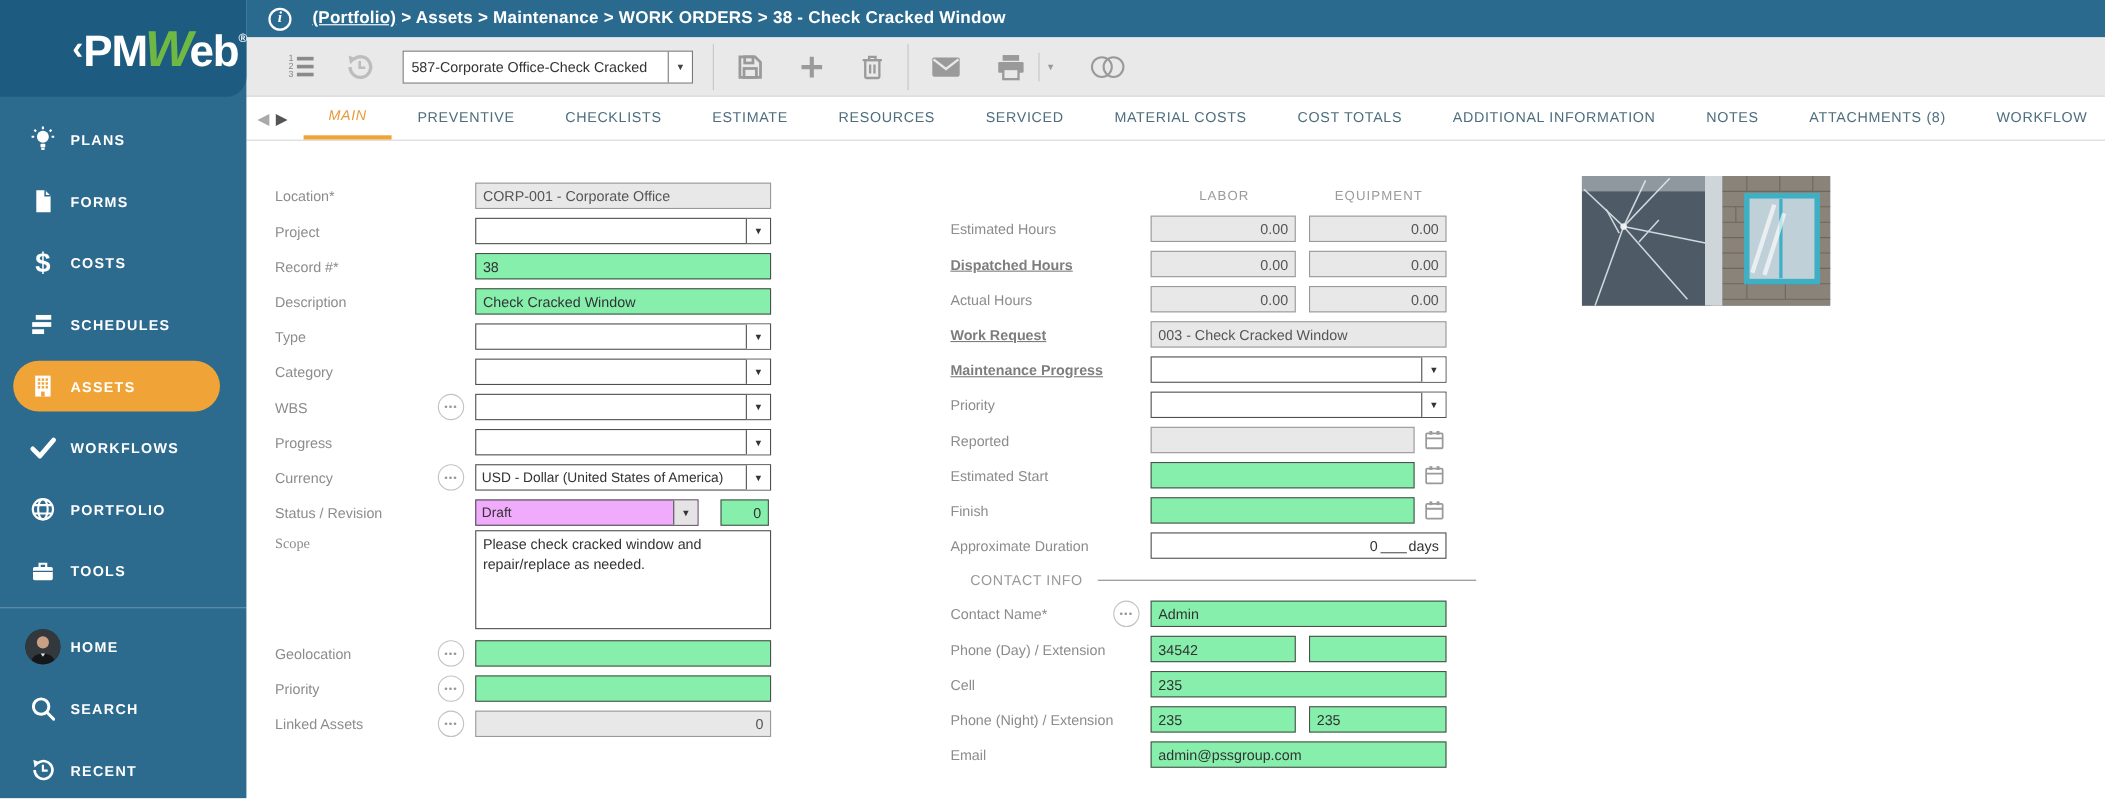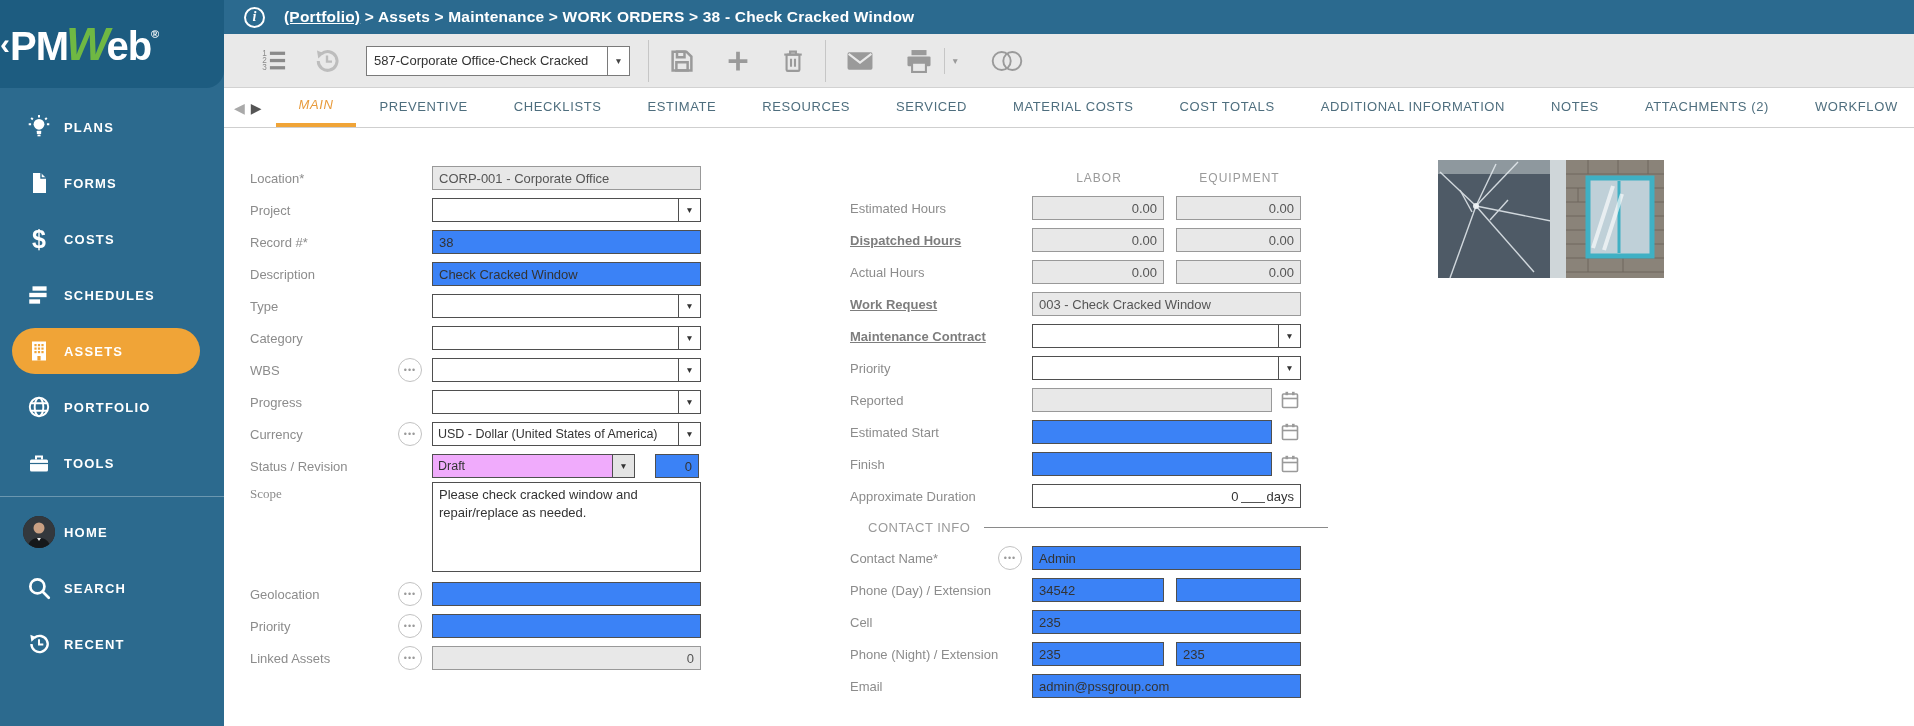--- a/index.html
+++ b/index.html
@@ -2,21 +2,21 @@
 <html><head>
 <meta charset="utf-8">
 <style>
   * { margin:0; padding:0; box-sizing:border-box; }
   html,body { width:1914px; height:726px; font-family:"Liberation Sans", sans-serif; background:#fff; }
   #canvas { position:relative; width:1914px; height:726px; overflow:hidden; background:#fff; }
 
   
   .sidebar { position:absolute; left:0; top:0; bottom:0; width:224px; background:#2c6a8e; z-index:5; }
   .logo-block { width:224px; height:88px; background:#1d5c80; border-bottom-right-radius:18px;
-                display:flex; align-items:center; justify-content:flex-start; }
+                display:flex; align-items:center; justify-content:flex-end; }
   .logo { color:#fff; font-weight:bold; white-space:nowrap; letter-spacing:-1px; position:relative; }
   .logo .chev { font-size:30px; vertical-align:6px; font-weight:bold; margin-right:1px; }
   .logo .pm, .logo .eb { font-size:40px; }
   .logo .w { font-size:46px; color:#6fb843; font-style:italic; margin:0 -2px; }
   .logo .reg { font-size:11px; vertical-align:22px; }
   .nav { padding-top:16px; }
   .nav-item { height:46px; margin:0 24px 10px 12px; display:flex; align-items:center;
               padding-left:12px; border-radius:23px; cursor:pointer; }
   .nav-item.active { background:#f0a437; }
   .nav-icon { width:30px; height:30px; display:flex; align-items:center; justify-content:center; flex:0 0 30px; }
@@ -55,29 +55,29 @@
   .tab-chevrons .chev-prev { color:#a9a9a9; font-size:14px; cursor:pointer; }
   .tab-chevrons .chev-next { color:#555; font-size:14px; cursor:pointer; }
   .tab { padding:0 23px; line-height:38px; font-size:13px; color:#4e6e7e; letter-spacing:0.6px;
          white-space:nowrap; cursor:pointer; }
   .tab.active { color:#e89b3c; border-bottom:4px solid #f0a437; line-height:34px;font-style:italic; }
 
   
   .content { position:absolute; left:224px; right:0; top:128px; bottom:0; background:#fff; }
   .col { position:absolute; }
   .col-left { left:26px; top:34px; width:452px; }
-  .col-right { left:626px; top:36px; width:478px; }
+  .col-right { left:640px; top:36px; width:478px; }
   .frow { display:flex; align-items:center; height:32px; }
   .flabel { width:148px; font-size:13px; color:#8c8c8c; flex:0 0 148px; white-space:nowrap; }
   .flabel.link { text-decoration:underline; color:#7d7d7d; cursor:pointer;font-weight:bold; }
   .ell-slot { width:34px; flex:0 0 34px; display:flex; align-items:center; }
   .ell-btn { width:24px; height:24px; border:1.5px solid #c2c2c2; border-radius:50%; color:#9a9a9a;
              font-size:9px; letter-spacing:1px; display:flex; align-items:center; justify-content:center;
              cursor:pointer; background:#fff; }
-  .tinput { height:24px; border:1px solid #4f4f4f; background:#3b82f6; font-size:13px; color:#333;
+  .tinput { height:24px; border:1px solid #4f4f4f; background:#86efac; font-size:13px; color:#333;
             padding:0 6px; font-family:"Liberation Sans",sans-serif; }
   .tinput.ro { background:#e8e8e8; border-color:#999; color:#555; }
   .tinput.num { text-align:right; }
   .w-full { width:269px; }
   .w-labor { width:132px; }
   .w-equip { width:125px; margin-left:12px; }
   .w-date { width:240px; }
   .dd { width:269px; height:24px; border:1px solid #4f4f4f; background:#fff; display:flex; cursor:pointer; }
   .dd .dd-val { flex:1; font-size:12.5px; color:#333; padding:4px 0 0 5px; white-space:nowrap; overflow:hidden; }
   .dd .dd-arrow { width:22px; border-left:1px solid #4f4f4f; display:flex; align-items:center;
@@ -166,20 +166,28 @@
                 <rect x="10.9" y="12" width="2.2" height="2.2"></rect>
                 <rect x="14.4" y="12" width="2.2" height="2.2"></rect>
                 <rect x="10.4" y="17" width="3.2" height="4.5"></rect>
               </g>
             </svg>
         </span>
         <span class="nav-label">ASSETS</span>
       </div>
       <div class="nav-item">
         <span class="nav-icon">
+          <svg width="26" height="26" viewBox="0 0 24 24">
+              <path d="M3.5 13l6 6L21 5.5" fill="none" stroke="#fff" stroke-width="4" stroke-linecap="round" stroke-linejoin="round"></path>
+            </svg>
+        </span>
+        <span class="nav-label">WORKFLOWS</span>
+      </div>
+      <div class="nav-item">
+        <span class="nav-icon">
           <svg width="26" height="26" viewBox="0 0 24 24" fill="none" stroke="#fff" stroke-width="1.8">
               <circle cx="12" cy="12" r="8.5"></circle>
               <ellipse cx="12" cy="12" rx="4" ry="8.5"></ellipse>
               <path d="M4.5 8.5h15M4.5 15.5h15"></path>
             </svg>
         </span>
         <span class="nav-label">PORTFOLIO</span>
       </div>
       <div class="nav-item">
         <span class="nav-icon">
@@ -311,21 +319,21 @@
     <span class="tab active">MAIN</span>
     <span class="tab">PREVENTIVE</span>
     <span class="tab">CHECKLISTS</span>
     <span class="tab">ESTIMATE</span>
     <span class="tab">RESOURCES</span>
     <span class="tab">SERVICED</span>
     <span class="tab">MATERIAL COSTS</span>
     <span class="tab">COST TOTALS</span>
     <span class="tab">ADDITIONAL INFORMATION</span>
     <span class="tab">NOTES</span>
-    <span class="tab">ATTACHMENTS (2)</span>
+    <span class="tab">ATTACHMENTS (8)</span>
     <span class="tab">WORKFLOW</span>
 
   </div>
 
   <div class="content">
 
     <div class="col col-left">
       <div class="frow">
         <span class="flabel">Location*</span>
         <span class="ell-slot"></span>
@@ -453,21 +461,21 @@
         <span class="ell-slot"></span>
         <input class="tinput ro num w-labor" readonly="" value="0.00" style="">
         <input class="tinput ro num w-equip" readonly="" value="0.00" style="">
       </div>
       <div class="frow">
         <span class="flabel link">Work Request</span>
         <span class="ell-slot"></span>
         <input class="tinput ro w-full" readonly="" value="003 - Check Cracked Window" style="">
       </div>
       <div class="frow">
-        <span class="flabel link">Maintenance Contract</span>
+        <span class="flabel link">Maintenance Progress</span>
         <span class="ell-slot"></span>
         <div class="dd">
             <span class="dd-val"></span>
             <span class="dd-arrow">▼</span>
           </div>
       </div>
       <div class="frow">
         <span class="flabel">Priority</span>
         <span class="ell-slot"></span>
         <div class="dd">

